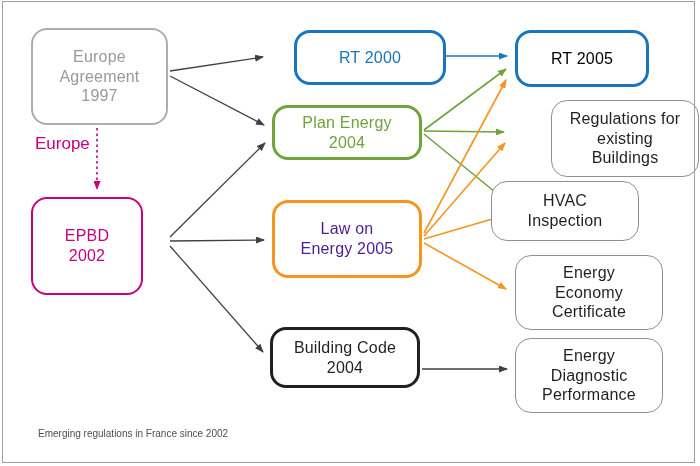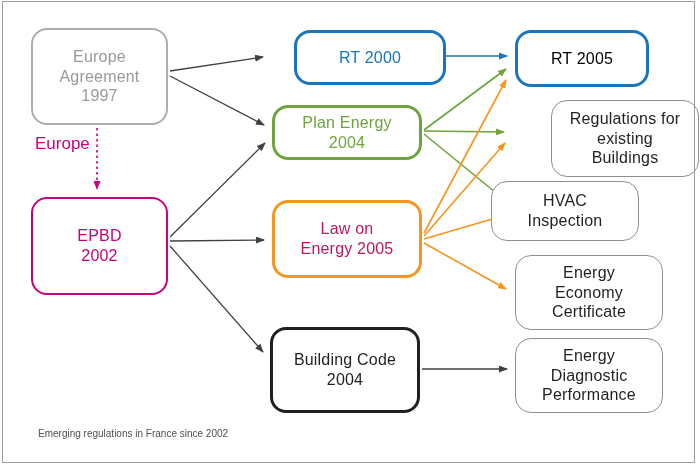--- a/index.html
+++ b/index.html
@@ -59,36 +59,36 @@
       <line x1="424" y1="236" x2="505" y2="143" stroke="#f7941d" stroke-width="1.6" marker-end="url(#mk-orange)"></line>
       <line x1="424" y1="239" x2="506" y2="215" stroke="#f7941d" stroke-width="1.6" marker-end="url(#mk-orange)"></line>
       <line x1="424" y1="243" x2="506" y2="289" stroke="#f7941d" stroke-width="1.6" marker-end="url(#mk-orange)"></line>
     </svg>
   <div id="nodes">
       <div class="node" style="left: 31px; top: 28px; width: 137px; height: 97px; border-width: 2.5px; border-color: rgb(171, 173, 176); color: rgb(151, 153, 156);">
         <span>Europe</span>
         <span>Agreement</span>
         <span>1997</span>
       </div>
-      <div class="node" style="left: 31px; top: 197px; width: 137px; height: 98px; border-width: 2.5px; border-color: rgb(199, 0, 126); color: rgb(199, 0, 126);">
+      <div class="node" style="left: 31px; top: 197px; width: 112px; height: 98px; border-width: 2.5px; border-color: rgb(199, 0, 126); color: rgb(199, 0, 126);">
         <span>EPBD</span>
         <span>2002</span>
       </div>
       <div class="node" style="left: 270px; top: 30px; width: 152px; height: 55px; border-width: 3px; border-color: rgb(27, 117, 188); color: rgb(27, 117, 188); margin-left: 24px;">
         <span>RT 2000</span>
       </div>
       <div class="node" style="left: 272px; top: 105px; width: 150px; height: 55px; border-width: 3px; border-color: rgb(111, 163, 60); color: rgb(111, 163, 60);">
         <span>Plan Energy</span>
         <span>2004</span>
       </div>
-      <div class="node" style="left: 272px; top: 200px; width: 150px; height: 78px; border-width: 3px; border-color: rgb(247, 148, 29); color: #be185d;">
+      <div class="node" style="left: 272px; top: 200px; width: 150px; height: 78px; border-width: 3px; border-color: rgb(247, 148, 29); color: #4c1d95;">
         <span>Law on</span>
         <span>Energy 2005</span>
       </div>
-      <div class="node" style="left: 270px; top: 327px; width: 150px; height: 86px; border-width: 3px; border-color: rgb(35, 31, 32); color: rgb(35, 31, 32);">
+      <div class="node" style="left: 270px; top: 327px; width: 150px; height: 61px; border-width: 3px; border-color: rgb(35, 31, 32); color: rgb(35, 31, 32);">
         <span>Building Code</span>
         <span>2004</span>
       </div>
       <div class="node" style="left: 515px; top: 30px; width: 134px; height: 57px; border-width: 3px; border-color: rgb(27, 117, 188); color: #000000;">
         <span>RT 2005</span>
       </div>
       <div class="node" style="left: 515px; top: 100px; width: 148px; height: 77px; border-width: 1.5px; border-color: rgb(142, 144, 147); color: rgb(35, 31, 32); margin-left: 36px;">
         <span>Regulations for</span>
         <span>existing</span>
         <span>Buildings</span>

